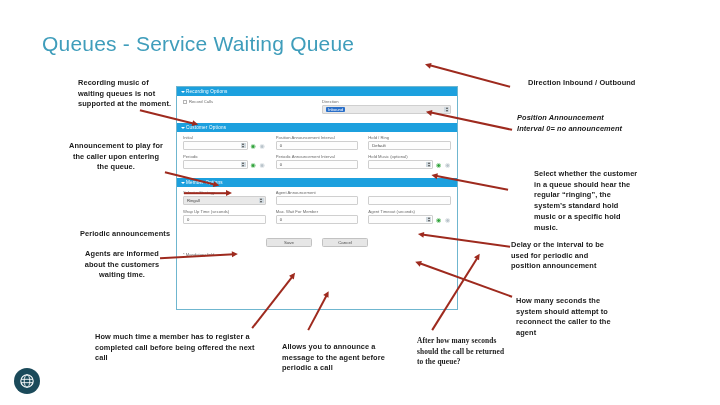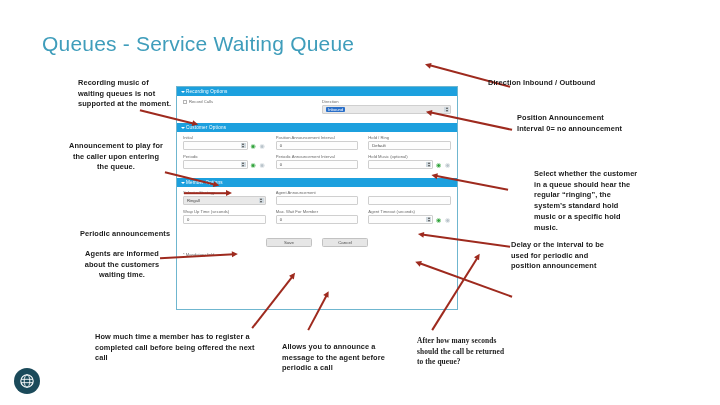--- a/index.html
+++ b/index.html
@@ -349,24 +349,25 @@
   <div class="arrow" style="left:432px; top:330px; width:92px; transform:rotate(-58deg);">
     <span class="shaft" style="width:86px;"></span>
       <span class="head" style="left:84px;"></span>
   </div>
 
   <div class="note blur" style="left:78px; top:78px; width:96px;">Recording music of waiting queues is not supported at the moment.</div>
   <div class="note blur" style="left:68px; top:141px; width:96px; text-align:center;">Announcement to play for the caller upon entering the queue.</div>
   <div class="note blur" style="left:80px; top:189px; width:108px;margin-top:40px;">Periodic announcements</div>
   <div class="note blur" style="left:76px; top:249px; width:92px; text-align:center;">Agents are informed about the customers waiting time.</div>
 
-  <div class="note blur" style="left:488px; top:78px; width:110px;">Direction Inbound / Outbound</div>
-  <div class="note blur" style="left:517px; top:113px; width:112px;">Position Announcement Interval 0= no announcement</div>
+  <div class="note blur" style="left:528px; top:78px; width:110px;">Direction Inbound / Outbound</div>
+  <div class="note blur" style="left:517px; top:113px; width:112px;font-style:italic;">Position Announcement Interval 0= no announcement</div>
   <div class="note blur" style="left:514px; top:169px; width:104px;margin-left:20px;">Select whether the customer in a queue should hear the regular “ringing”, the system’s standard hold music or a specific hold music.</div>
   <div class="note blur" style="left:511px; top:240px; width:100px;">Delay or the interval to be used for periodic and position announcement</div>
+  <div class="note blur" style="left:516px; top:296px; width:106px;">How many seconds the system should attempt to reconnect the caller to the agent</div>
 
   <div class="note blur" style="left:95px; top:332px; width:164px;">How much time a member has to register a completed call before being offered the next call</div>
   <div class="note blur" style="left:282px; top:342px; width:108px;">Allows you to announce a message to the agent before periodic a call</div>
   <div class="note blur" style="left:417px; top:336px; width:94px;font-family:Liberation Serif, serif;">After how many seconds should the call be returned to the queue?</div>
 
   <div class="logo">
     <svg width="16" height="16" viewBox="0 0 16 16">
       <circle cx="8" cy="8" r="6.2" fill="none" stroke="#ffffff" stroke-width="1.1"></circle>
       <ellipse cx="8" cy="8" rx="2.8" ry="6.2" fill="none" stroke="#ffffff" stroke-width="0.9"></ellipse>
       <path d="M2 6.3 H14 M2 9.7 H14" stroke="#ffffff" stroke-width="0.9" fill="none"></path>

